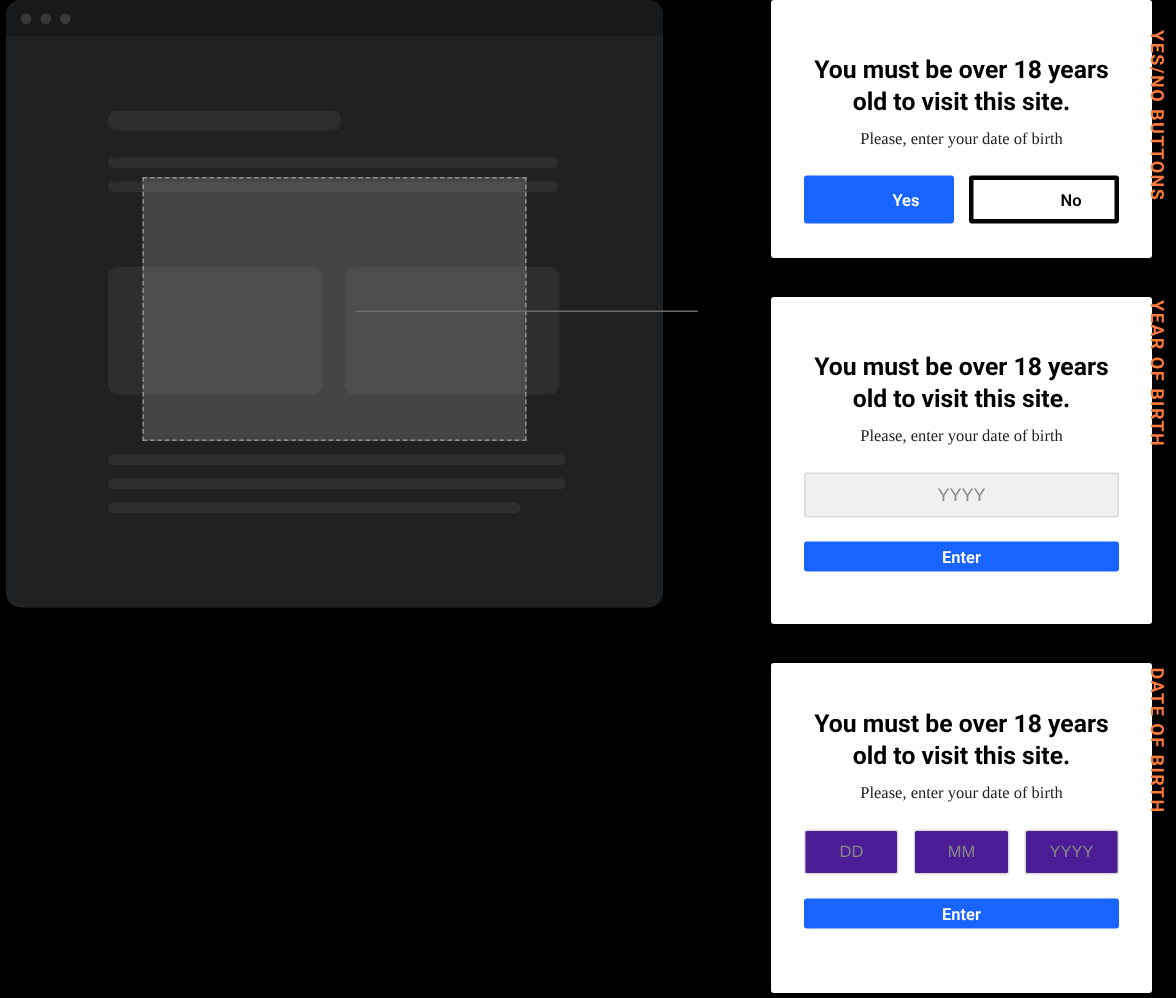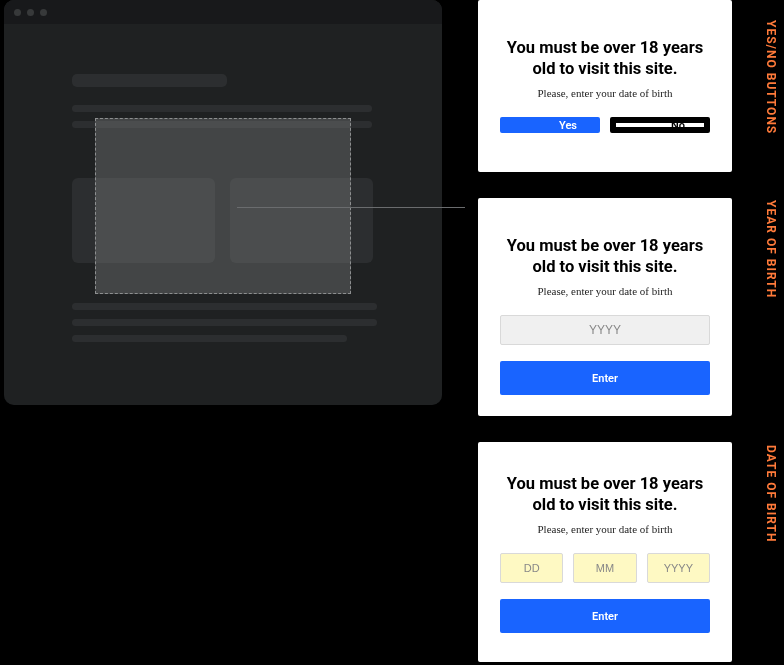--- a/index.html
+++ b/index.html
@@ -105,21 +105,21 @@
       top: 207px;
       width: 228px;
       height: 1px;
       background: #6a6c6e;
     }
 
     
     .card {
       position: absolute;
       width: 254px;
-      left: 478px;
+      left: 514px;
       background: #fff;
       border-radius: 2px;
       padding: 0 22px 22px 22px;
       text-align: center;
     }
     .card1 { top: 0; height: 172px; padding-top: 10px; }
     .card2 { top: 198px; height: 218px; padding-top: 10px; }
     .card3 { top: 442px; height: 220px; padding-top: 24px; }
 
     .card h2 {
@@ -135,39 +135,39 @@
       color: #222;
       margin-bottom: 18px;
       font-family: Liberation Serif, serif;
     }
     .btn-row {
       display: flex;
       gap: 10px;
     }
     .btn {
       flex: 1;
-      height: 16px;
+      height: 32px;
       border-radius: 2px;
       font-size: 11px;
       font-weight: 600;
       display: flex;
       align-items: center;
       justify-content: center;
-      border: 6px solid #000000;
+      border: 3px solid #000000;
       cursor: pointer;
       padding-left: 36px;
     }
     .btn-primary {
       background: #1964ff;
       color: #fff;
       border-color: #1964ff;
     }
     .btn-primary-full {
       width: 100%;
-      height: 34px;
+      height: 20px;
       background: #1964ff;
       color: #fff;
       border: none;
       border-radius: 2px;
       font-size: 11px;
       font-weight: 600;
       display: flex;
       align-items: center;
       justify-content: center;
       cursor: pointer;
@@ -190,21 +190,21 @@
       outline: none;
     }
     .input-row {
       display: flex;
       gap: 10px;
     }
     .input-row input {
       flex: 1;
       height: 30px;
       border: 1px solid #d9d9d9;
-      background: #fef9c3;
+      background: #4c1d95;
       border-radius: 2px;
       text-align: center;
       font-size: 11px;
       color: #888;
       outline: none;
       min-width: 0;
     }
     .input-full::placeholder, .input-row input::placeholder { color: #888; }
 
     

